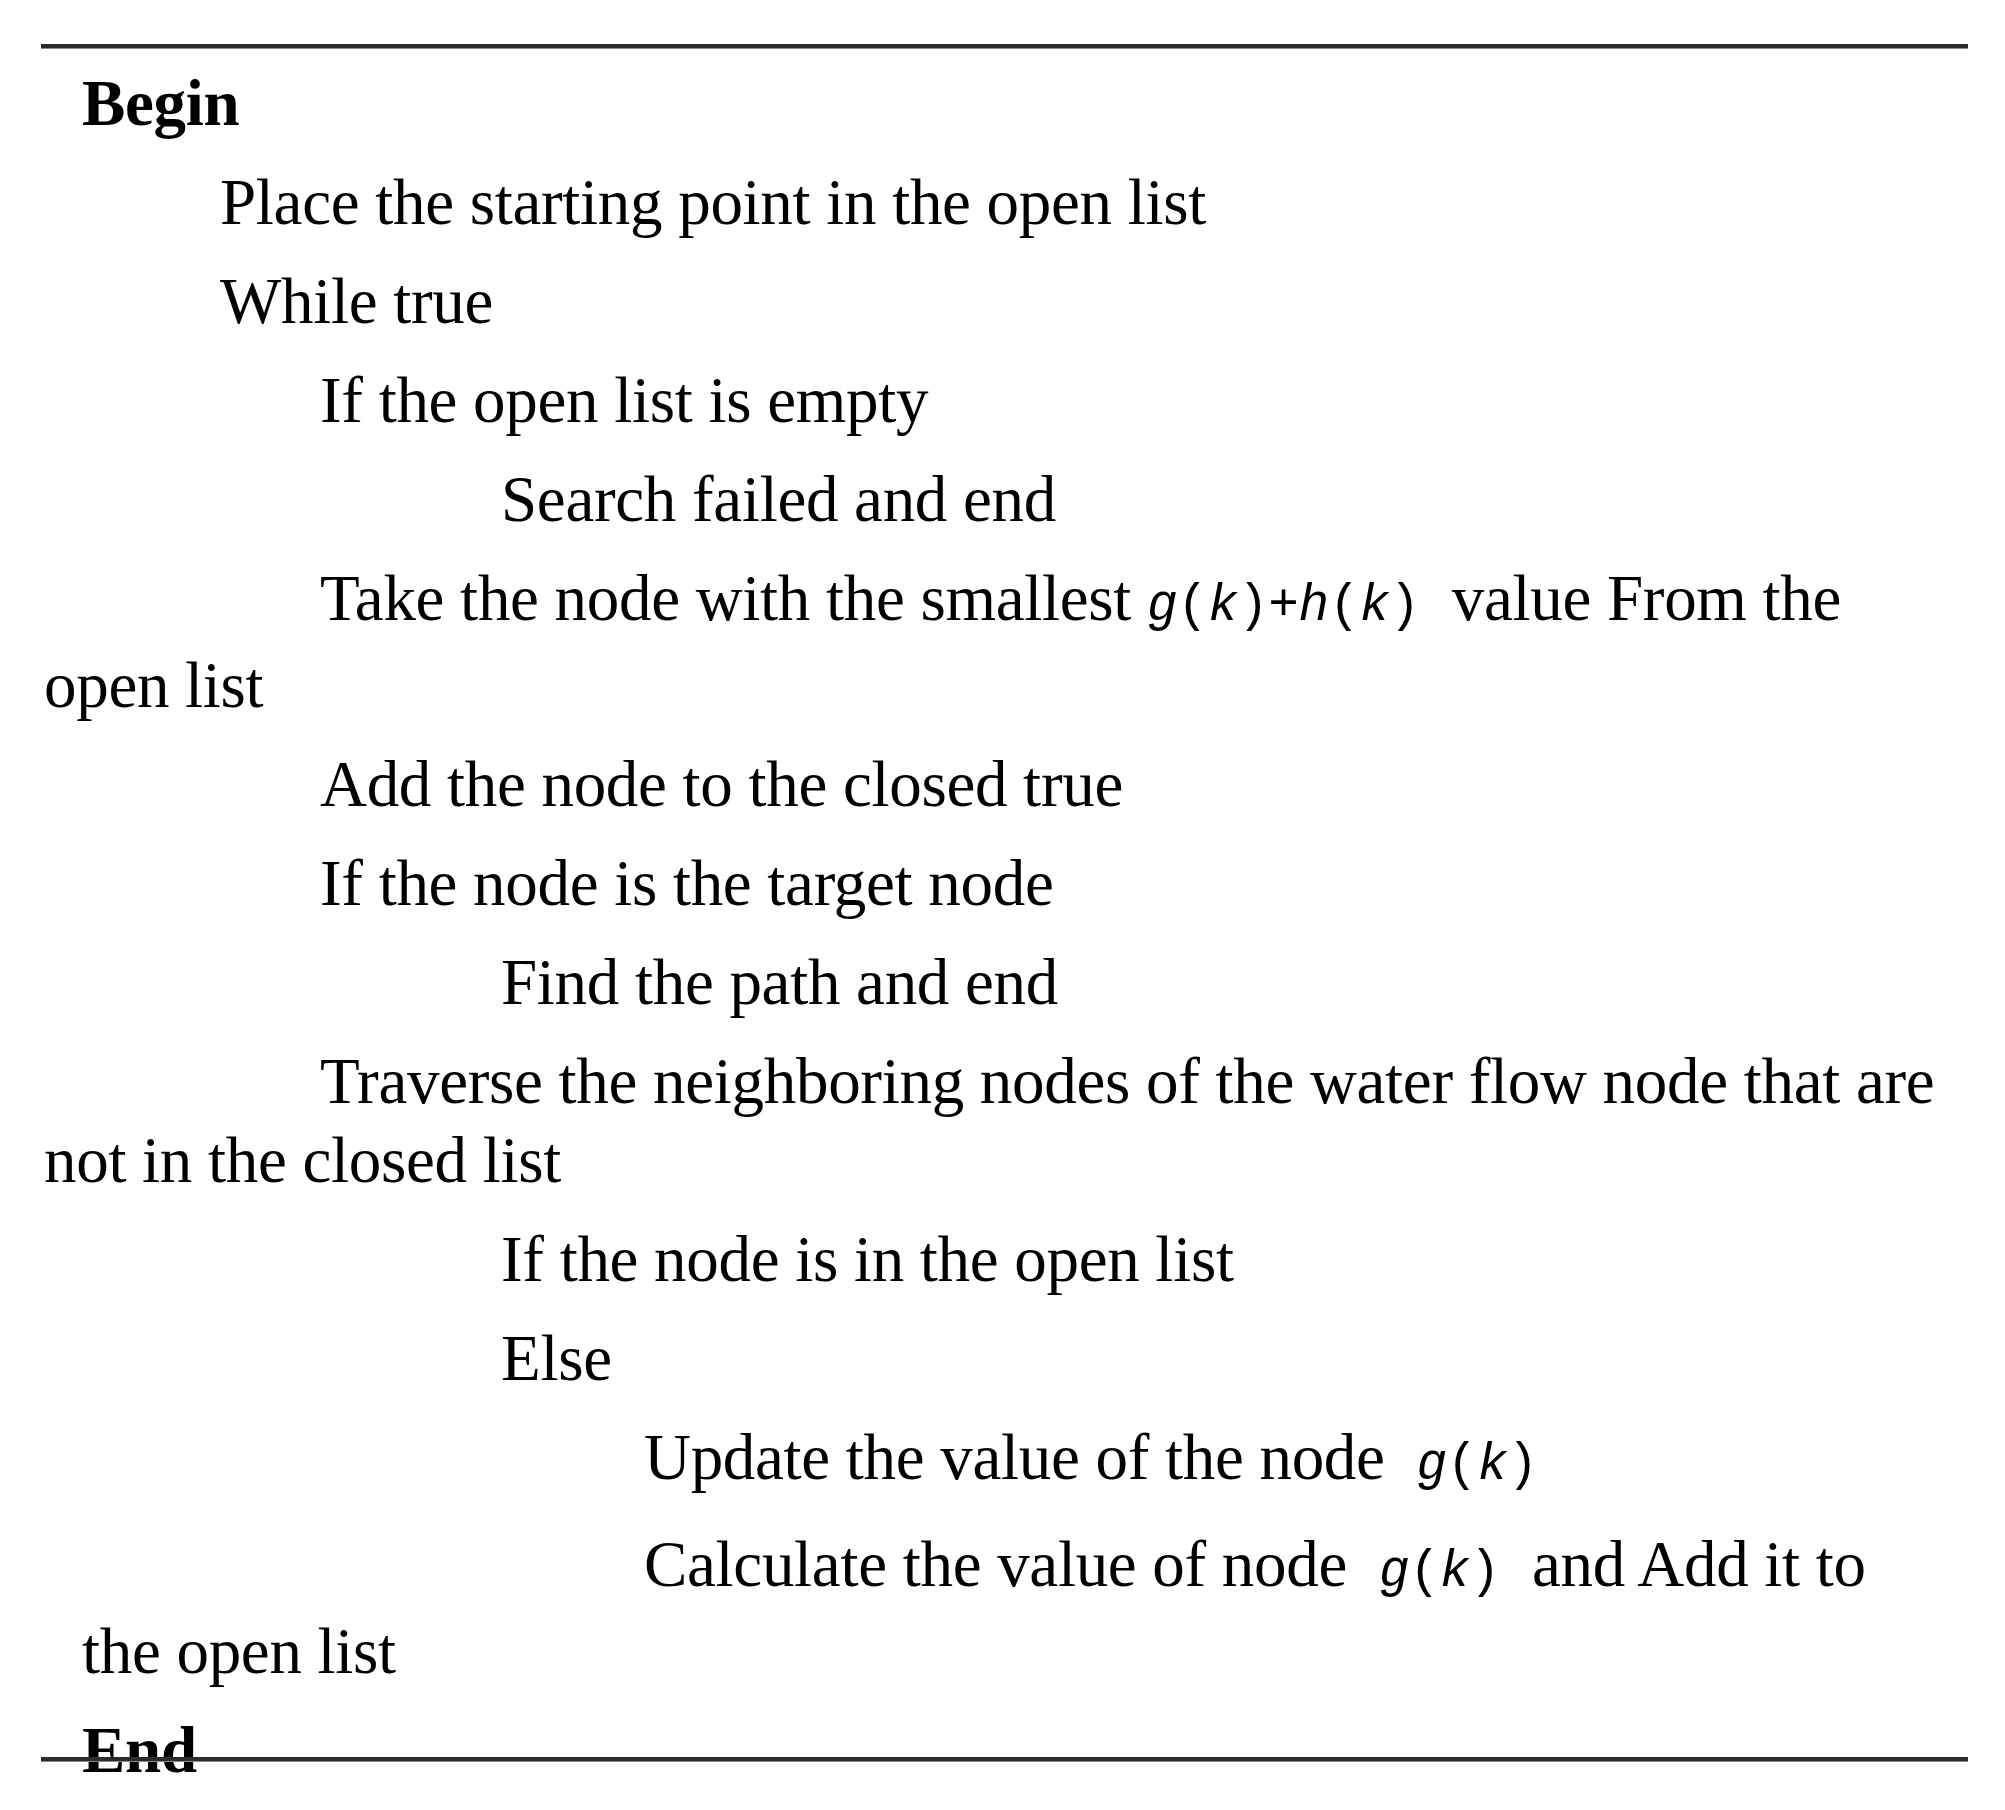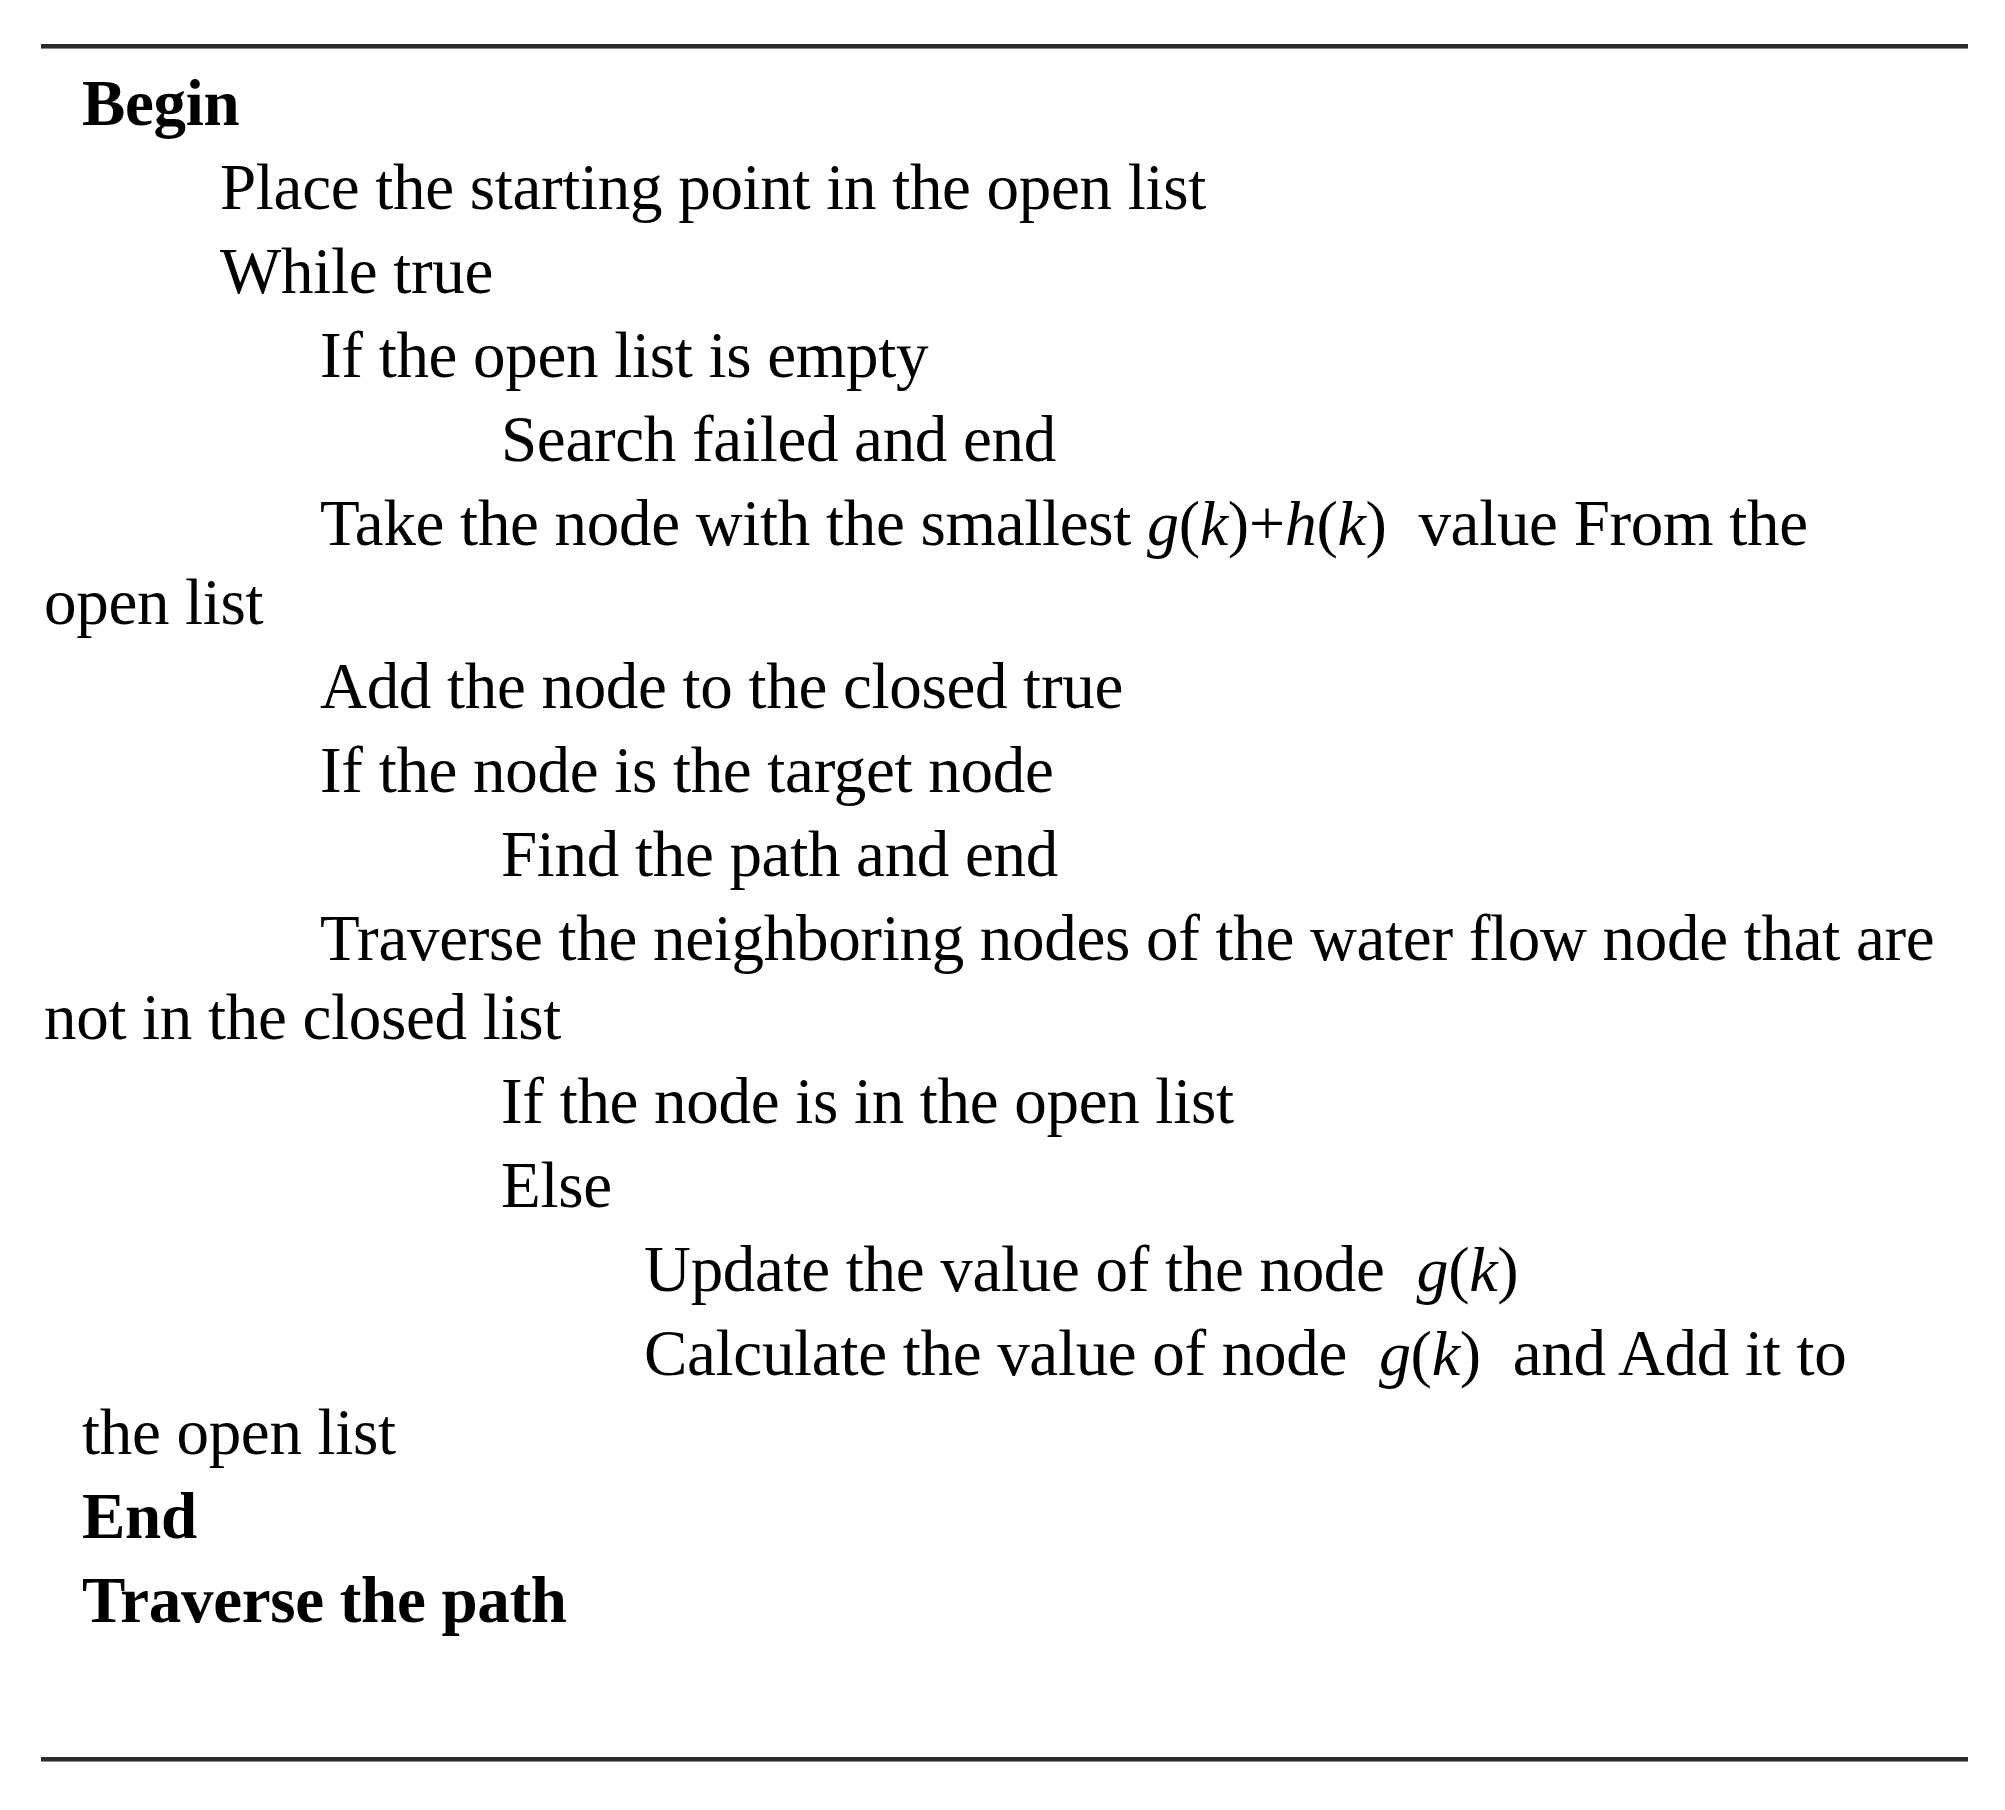--- a/index.html
+++ b/index.html
@@ -56,27 +56,27 @@
   .algo-line.is-bold { font-weight: bold; }
 
   
   .algo-line.lvl-0 { text-indent: 0px; }
   .algo-line.lvl-1 { text-indent: 138px; }
   .algo-line.lvl-2 { text-indent: 276px; padding-left: 44px; }
   .algo-line.lvl-3 { text-indent: 419px; }
   .algo-line.lvl-4 { text-indent: 562px; }
 
   
-  .algo-line + .algo-line { margin-top: 5px; }
+  .algo-line + .algo-line { margin-top: 20px; }
 
   
   .math {
-    font-family: Liberation Serif, serif;
+    font-family: Liberation Mono, monospace;
     font-style: italic;
-    font-size: 64px;
+    font-size: 51px;
     text-align: right;
   }
   .math .paren,
   .math .op {
     font-style: normal;
   }
 </style>
 </head>
 <body>
 

